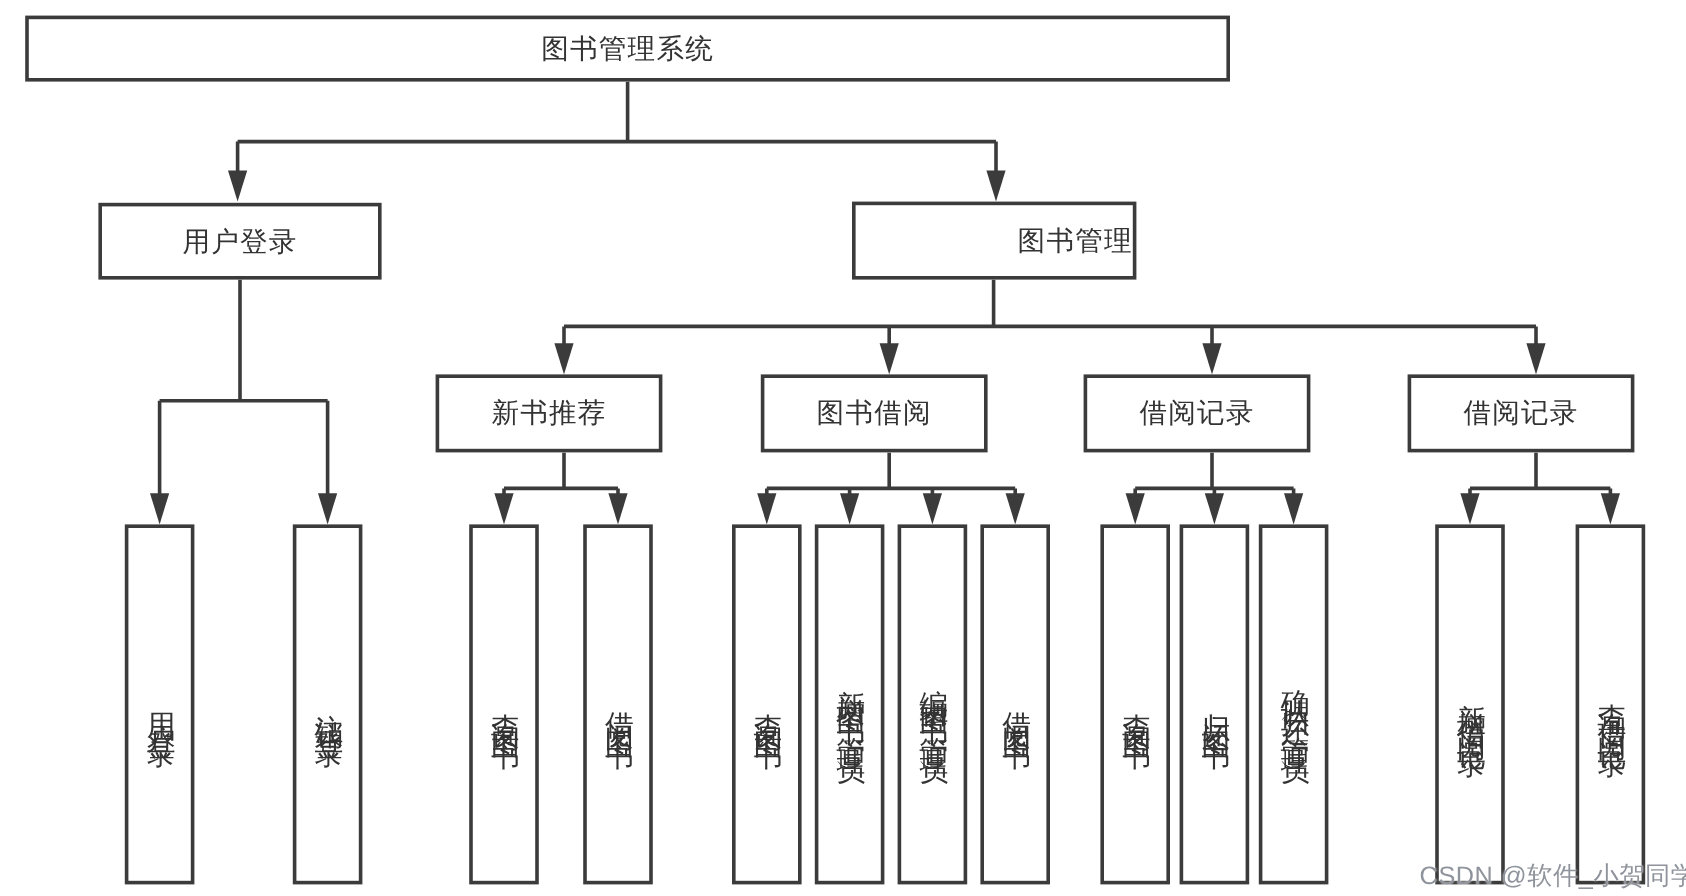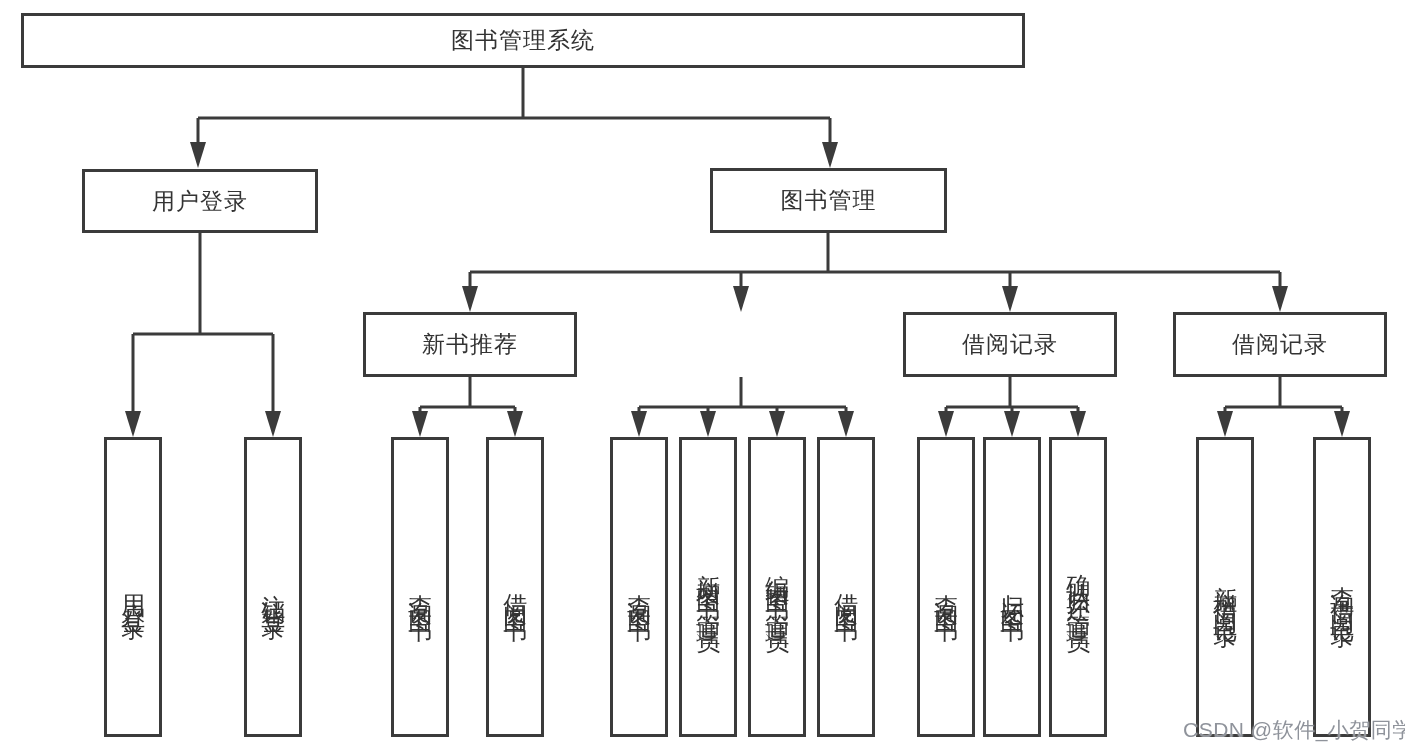--- a/index.html
+++ b/index.html
@@ -25,22 +25,22 @@
     justify-content: center;
     color: #333333;
   }
   .hbox {
     font-size: 23px;
     letter-spacing: 1px;
     white-space: nowrap;
   }
   .root-box   { left: 21px;   top: 13px;  width: 1004px; height: 55px; }
   .l1-login   { left: 82px;   top: 169px; width: 236px;  height: 64px; }
-  .l1-mgmt    { left: 710px;  top: 168px; width: 237px;  height: 65px; }
-  .l2-box     { top: 312px;   width: 214px; height: 65px; }
+  .l1-mgmt    { left: 710px;  top: 168px; width: 237px;  height: 65px; justify-content: flex-end; }
+  .l2-box     { top: 312px;   width: 189px; height: 65px; }
   .vbox {
     top: 437px;
     width: 58px;
     height: 300px;
     font-size: 24px;
   }
   .vbox .vtext {
     writing-mode: vertical-rl;
     text-orientation: mixed;
     letter-spacing: 8px;
@@ -110,20 +110,23 @@
   <div class="box hbox l1-login">
     <span>用户登录</span>
   </div>
   <div class="box hbox l1-mgmt">
     <span>图书管理</span>
   </div>
 
   <div class="box hbox l2-box" style="left:363px">
     <span>新书推荐</span>
   </div>
+  <div class="box hbox l2-box" style="left:634px">
+    <span>图书借阅</span>
+  </div>
   <div class="box hbox l2-box" style="left:903px">
     <span>借阅记录</span>
   </div>
   <div class="box hbox l2-box" style="left:1173px">
     <span>借阅记录</span>
   </div>
 
   <div class="box vbox" style="left:104px">
     <span class="vtext">用户登录</span>
   </div>

